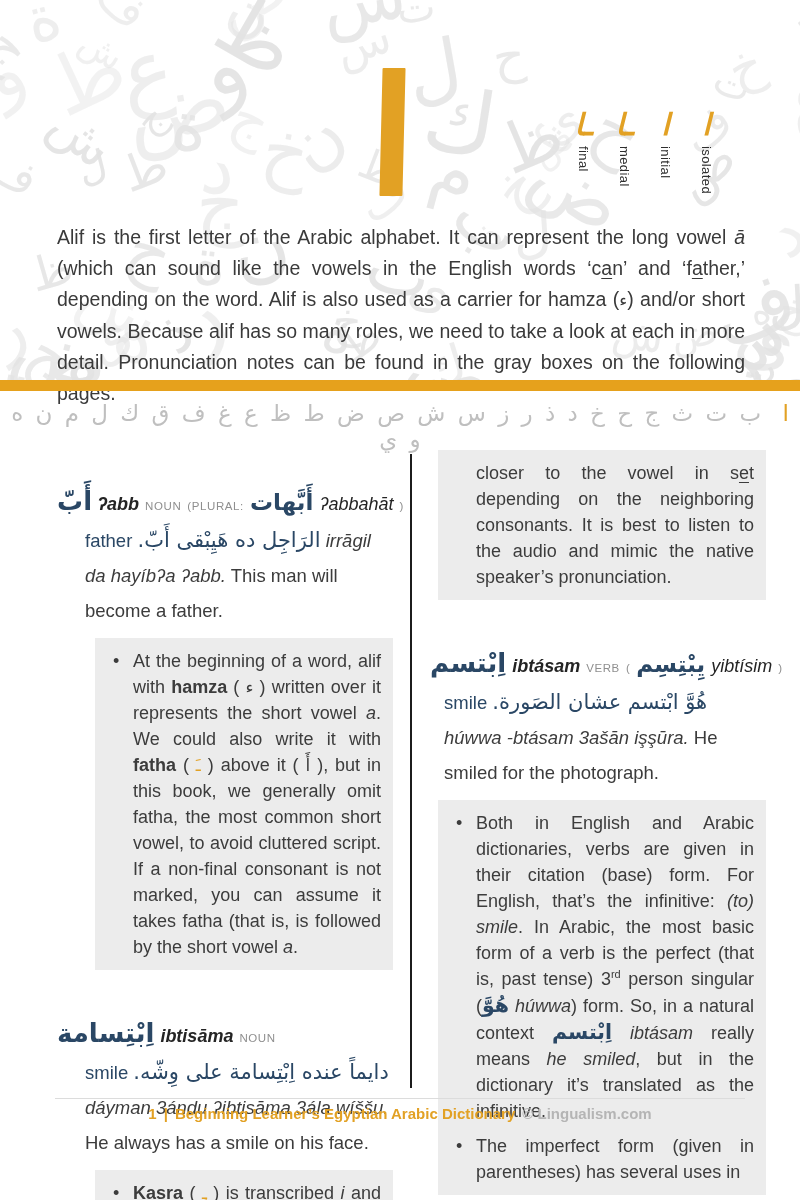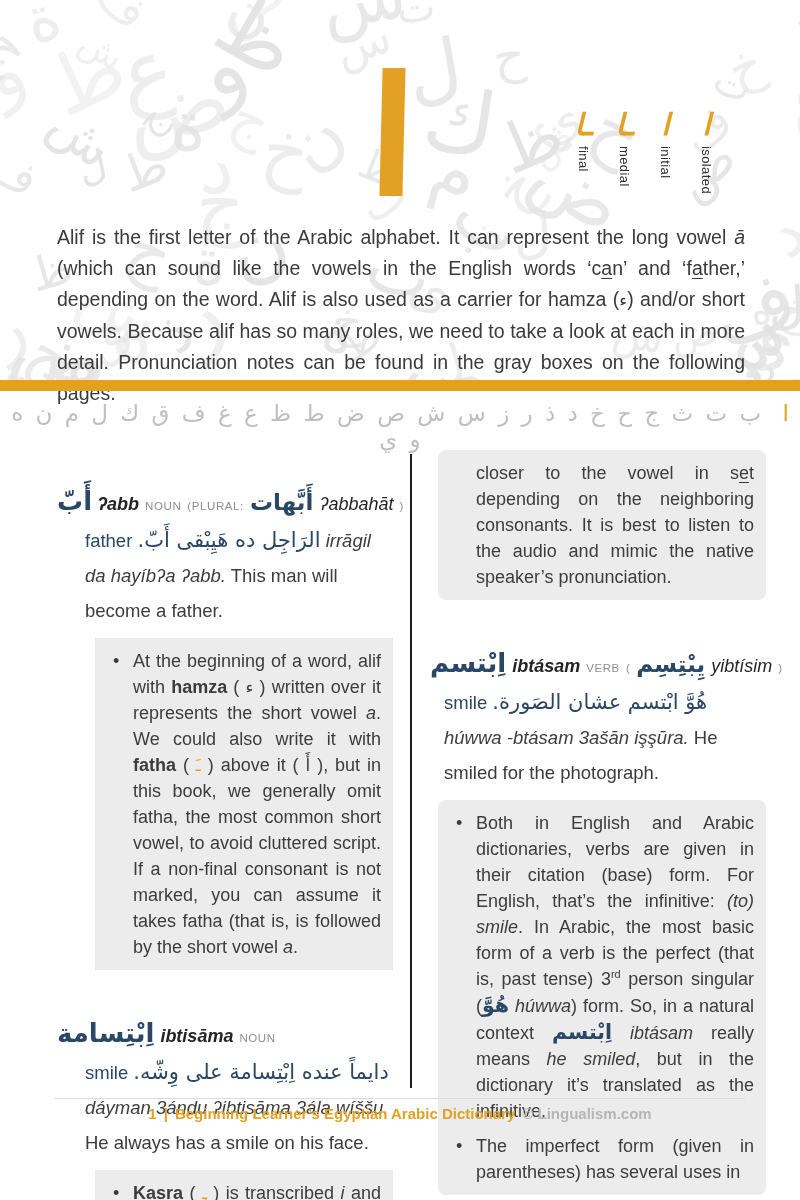--- a/index.html
+++ b/index.html
@@ -61,21 +61,21 @@
   .tr-pl{font-style:italic;font-size:18px;color:#242424;}
   .pos{font-size:11.5px;color:var(--posgray);letter-spacing:0.6px;}
   
   .def{font-size:18.5px;line-height:35px;margin:0 0 10px 28px;color:var(--body);}
   .col-right .def{margin-left:14px;}
   
   .gbox{
     background:var(--box);margin:0 0 12px 38px;padding:10px 12px;
     font-size:18px;line-height:26px;color:var(--body);
   }
-  .col-right .gbox{margin-left:8px;padding:10px 12px;border-radius:8px;}
+  .col-right .gbox{margin-left:8px;padding:10px 12px;}
   .bullet-item{position:relative;padding-left:26px;text-align:justify;}
   .bullet-item + .bullet-item{margin-top:9px;}
   .bullet{position:absolute;left:6px;top:0;}
   .bullet-item.no-bullet{padding-left:26px;}
   
   .seg-b{font-weight:700;}
   .seg-i{font-style:italic;}
   .seg-u{text-decoration:underline;text-underline-offset:3px;}
   .seg-gloss{color:var(--navy);}
   .seg-tr{font-style:italic;}

